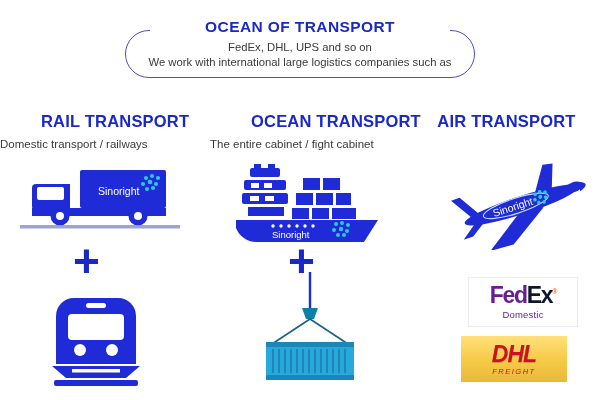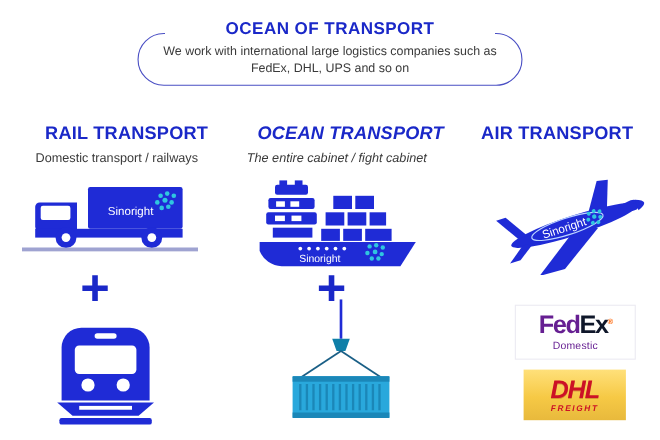--- a/index.html
+++ b/index.html
@@ -29,70 +29,70 @@
     font-size:11.3px;color:#3a3a3a;line-height:15px;
   }
 
   
   .col{position:absolute;top:112px;}
   .col-title{
     font-size:16.5px;font-weight:bold;color:#1a28c8;
     text-align:center;letter-spacing:.2px;white-space:nowrap;padding-left:41px;
   }
   .col-sub{
-    font-size:11.5px;color:#3a3a3a;text-align:right;
+    font-size:11.5px;color:#3a3a3a;text-align:left;
     margin-top:7px;white-space:nowrap;
   }
   #col-rail{left:0px;width:180px;}
-  #col-ocean{left:193px;width:195px;font-style:italic;}
+  #col-ocean{left:210px;width:195px;}
   #col-air{left:396px;width:180px;}
 
   .plus{position:absolute;color:#1a28c8;font-weight:bold;line-height:1;}
   #plus-rail{left:73px;top:238px;font-size:46px;}
   #plus-ocean{left:288px;top:238px;font-size:46px;}
 
   .logo-box{position:absolute;background:#fff;}
   .fedex-box{
     left:468px;top:277px;width:110px;height:50px;
     border:1px solid #eceaf2;box-sizing:border-box;
     display:flex;flex-direction:column;align-items:center;justify-content:center;
   }
   .fedex-word{font-size:23px;font-weight:bold;letter-spacing:-1.3px;line-height:1;}
   .fedex-fed{color:#661f92;margin-top:43px;}
   .fedex-ex{color:#0f172a;}
   .fedex-r{font-size:7px;color:#ff6200;vertical-align:super;}
   .fedex-sub{font-size:9.5px;color:#661f92;margin-top:2px;letter-spacing:.2px;}
 
   .dhl-box{
-    left:476px;top:336px;width:93px;height:46px;
+    left:461px;top:336px;width:106px;height:46px;
     background:linear-gradient(#ffe07a,#f6c945 55%,#e8b93c);
     display:flex;flex-direction:column;align-items:center;justify-content:center;
     overflow:hidden;
   }
   .dhl-word{
     font-size:23px;font-weight:bold;color:#cc1126;font-style:italic;
     letter-spacing:-1px;line-height:1;
     text-shadow:0 1px 0 rgba(120,0,0,.25);
   }
   .dhl-sub{
-    font-size:7.5px;color:#cc1126;font-style:italic;font-weight:bold;
+    font-size:7.5px;color:#cc1126;font-style:italic;font-weight:normal;
     letter-spacing:1.5px;margin-top:1px;
   }
   svg{display:block;}
 </style>
 </head>
 <body>
 
 <div id="stage">
 
   <div class="header-box"></div>
   <div class="header-title">OCEAN OF TRANSPORT</div>
   <div class="header-sub">
+    <div>FedEx, DHL, UPS and so on</div>
     <div>We work with international large logistics companies such as</div>
-    <div>FedEx, DHL, UPS and so on</div>
   </div>
 
   <div class="col" id="col-rail">
     <div class="col-title">RAIL TRANSPORT</div>
     <div class="col-sub">Domestic transport / railways</div>
   </div>
 
   <svg width="160" height="70" viewBox="0 0 160 70" style="position:absolute;left:20px;top:166px;">
 
     <rect x="60" y="4" width="86" height="38" rx="2" fill="#1f2bd6"></rect>

